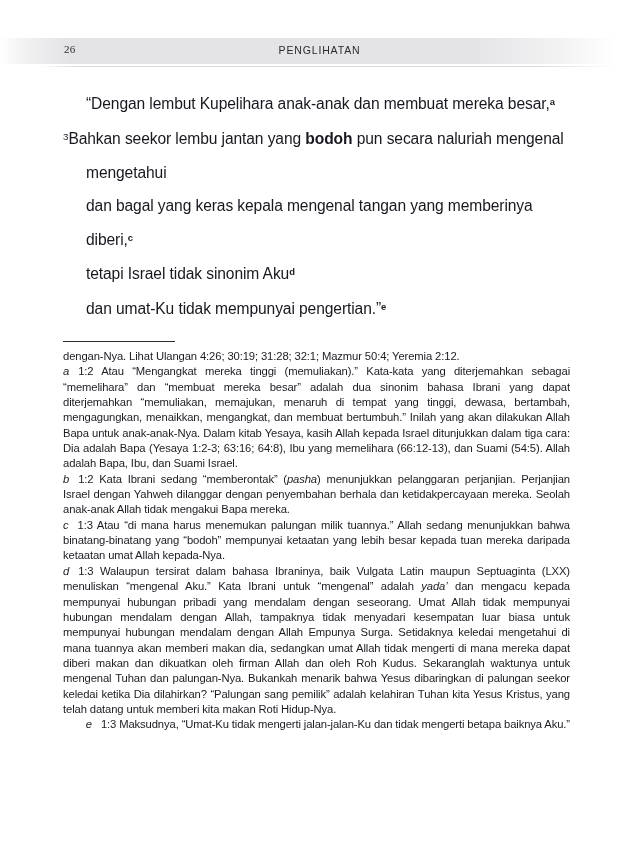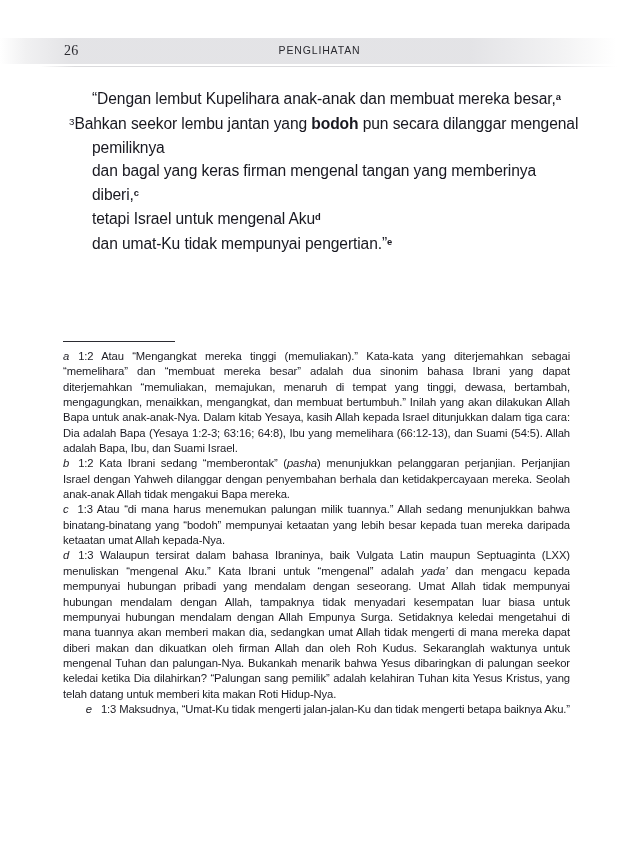--- a/index.html
+++ b/index.html
@@ -48,21 +48,21 @@
     background: linear-gradient(to right,
         rgba(255,255,255,0) 0%,
         rgba(214,214,217,0.9) 6%,
         rgba(214,214,217,0.9) 86%,
         rgba(255,255,255,0) 100%);
   }
   .folio {
     position: absolute;
     left: 64px;
     top: 5px;
-    font-size: 14px;
+    font-size: 11px;
     letter-spacing: 0.2px;
     color: #2a2a30;
     font-family: "Liberation Serif", "DejaVu Serif", serif;
   }
   .head-title {
     position: absolute;
     left: 0;
     right: 0;
     top: 6px;
     text-align: center;
@@ -75,25 +75,24 @@
   
   .verse-block {
     position: absolute;
     left: 63px;
     top: 86px;
     width: 520px;
   }
   .verse-line {
     font-family: "Liberation Sans", "DejaVu Sans", sans-serif;
     font-size: 15.6px;
-    line-height: 23px;
+    line-height: 33px;
     color: #181820;
     letter-spacing: -0.1px;
     white-space: nowrap;
-    margin-left: 6px;
   }
   .verse-line.indent {
     padding-left: 23px;
   }
   .verse-line b {
     font-weight: 700;
   }
   sup.vnum {
     font-size: 0.62em;
     vertical-align: 0.46em;
@@ -153,31 +152,32 @@
 <div class="page">
 
   <div class="running-head">
     <span class="folio">26</span>
     <span class="head-title">PENGLIHATAN</span>
     <span class="rule-bottom"></span>
   </div>
 
   <div class="verse-block">
       <div class="verse-line indent"><span>“Dengan lembut Kupelihara anak-anak dan membuat mereka besar,</span><sup class="fnref">a</sup></div>
-      <div class="verse-line"><sup class="vnum">3</sup><span>Bahkan seekor lembu jantan yang </span><b>bodoh</b><span> pun secara dilanggar mengenal</span></div>
-      <div class="verse-line indent"><span>pemiliknya</span></div>
-      <div class="verse-line indent"><span>dan bagal yang keras firman mengenal tangan yang memberinya</span></div>
+      <div class="verse-line"><sup class="vnum">3</sup><span>Bahkan seekor lembu jantan yang </span><b>bodoh</b><span> pun secara naluriah mengenal</span></div>
+      <div class="verse-line indent"><span>mengetahui</span></div>
+      <div class="verse-line indent"><span>dan bagal yang keras kepala mengenal tangan yang memberinya</span></div>
       <div class="verse-line indent"><span>diberi,</span><sup class="fnref">c</sup></div>
-      <div class="verse-line indent"><span>tetapi Israel untuk mengenal Aku</span><sup class="fnref">d</sup></div>
+      <div class="verse-line indent"><span>tetapi Israel tidak sinonim Aku</span><sup class="fnref">d</sup></div>
       <div class="verse-line indent"><span>dan umat-Ku tidak mempunyai pengertian.”</span><sup class="fnref">e</sup></div>
     </div>
 
   <div class="fn-rule"></div>
 
   <div class="footnotes">
+      <p>dengan-Nya. Lihat Ulangan 4:26; 30:19; 31:28; 32:1; Mazmur 50:4; Yeremia 2:12.</p>
       <p><span class="fn-marker">a</span><span>1:2 </span><span>Atau “Mengangkat mereka tinggi (memuliakan).” Kata-kata yang diterjemahkan sebagai “memelihara” dan “membuat mereka besar” adalah dua sinonim bahasa Ibrani yang dapat diterjemahkan “memuliakan, memajukan, menaruh di tempat yang tinggi, dewasa, bertambah, mengagungkan, menaikkan, mengangkat, dan membuat bertumbuh.” Inilah yang akan dilakukan Allah Bapa untuk anak-anak-Nya. Dalam kitab Yesaya, kasih Allah kepada Israel ditunjukkan dalam tiga cara: Dia adalah Bapa (Yesaya 1:2-3; 63:16; 64:8), Ibu yang memelihara (66:12-13), dan Suami (54:5). Allah adalah Bapa, Ibu, dan Suami Israel.</span></p>
       <p><span class="fn-marker">b</span><span>1:2 </span><span>Kata Ibrani sedang “memberontak” (</span><i>pasha</i><span>) menunjukkan pelanggaran perjanjian. Perjanjian Israel dengan Yahweh dilanggar dengan penyembahan berhala dan ketidakpercayaan mereka. Seolah anak-anak Allah tidak mengakui Bapa mereka.</span></p>
       <p><span class="fn-marker">c</span><span>1:3 </span><span>Atau “di mana harus menemukan palungan milik tuannya.” Allah sedang menunjukkan bahwa binatang-binatang yang “bodoh” mempunyai ketaatan yang lebih besar kepada tuan mereka daripada ketaatan umat Allah kepada-Nya.</span></p>
       <p><span class="fn-marker">d</span><span>1:3 </span><span>Walaupun tersirat dalam bahasa Ibraninya, baik Vulgata Latin maupun Septuaginta (LXX) menuliskan “mengenal Aku.” Kata Ibrani untuk “mengenal” adalah </span><i>yada’</i><span> dan mengacu kepada mempunyai hubungan pribadi yang mendalam dengan seseorang. Umat Allah tidak mempunyai hubungan mendalam dengan Allah, tampaknya tidak menyadari kesempatan luar biasa untuk mempunyai hubungan mendalam dengan Allah Empunya Surga. Setidaknya keledai mengetahui di mana tuannya akan memberi makan dia, sedangkan umat Allah tidak mengerti di mana mereka dapat diberi makan dan dikuatkan oleh firman Allah dan oleh Roh Kudus. Sekaranglah waktunya untuk mengenal Tuhan dan palungan-Nya. Bukankah menarik bahwa Yesus dibaringkan di palungan seekor keledai ketika Dia dilahirkan? “Palungan sang pemilik” adalah kelahiran Tuhan kita Yesus Kristus, yang telah datang untuk memberi kita makan Roti Hidup-Nya.</span></p>
       <p><span class="fn-marker">e</span><span>1:3 </span><span>Maksudnya, “Umat-Ku tidak mengerti jalan-jalan-Ku dan tidak mengerti betapa baiknya Aku.”</span></p>
     </div>
 
 </div>
 
 </body></html>

